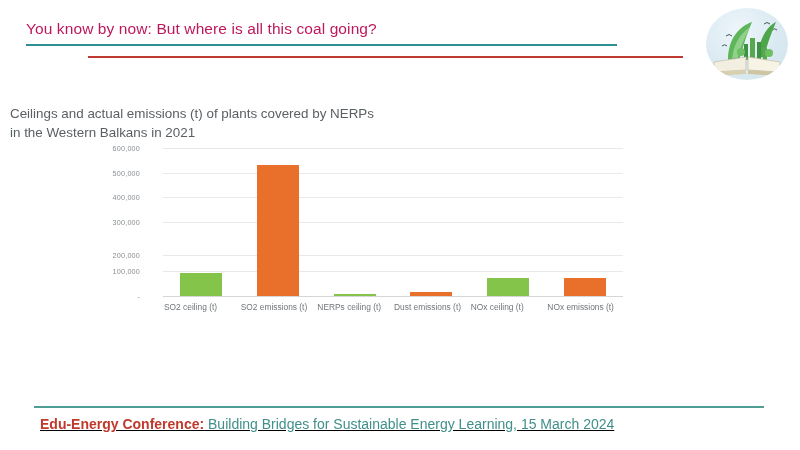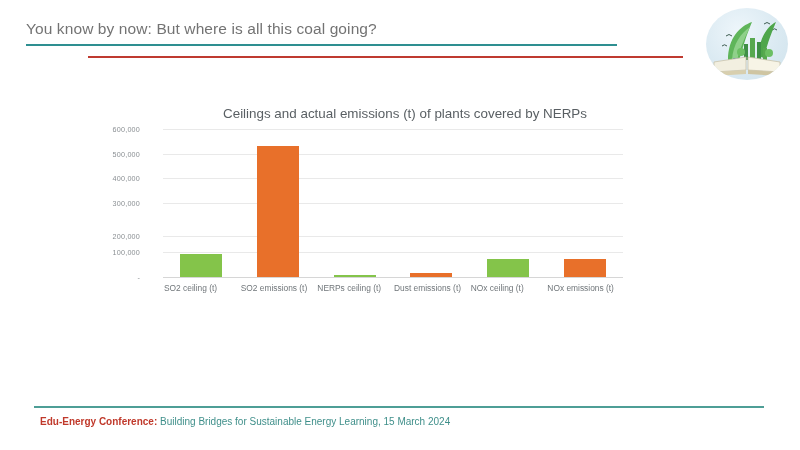--- a/index.html
+++ b/index.html
@@ -20,21 +20,21 @@
     position: absolute;
     left: 0; top: 0;
     width: 800px;
     height: 80px;
   }
   .slide-title {
     position: absolute;
     left: 26px;
     top: 20px;
     font-size: 15.5px;
-    color: #737373;
+    color: #be185d;
     letter-spacing: 0.1px;
     white-space: nowrap;
   }
   .rule-teal {
     position: absolute;
     left: 26px;
     top: 44px;
     width: 591px;
     height: 2px;
     background: #2e8f91;
@@ -62,21 +62,20 @@
 
   
   .chart-block {
     position: absolute;
     left: 0;
     top: 104px;
     width: 800px;
     height: 255px;
   }
   .chart-title {
-    text-align: center;
     font-size: 13.4px;
     line-height: 19px;
     color: #595f63;
     padding-left: 10px;
     margin-bottom: 6px;
   }
   .plot-wrap {
     position: relative;
     margin-left: 163px;
     width: 460px;
@@ -145,22 +144,23 @@
     left: 34px;
     top: 406px;
     width: 730px;
     height: 2px;
     background: #4e9e96;
   }
   .footer-text {
     position: absolute;
     left: 40px;
     top: 416px;
-    font-size: 10px;
+    font-size: 14px;
     white-space: nowrap;
+    text-decoration: underline;
   }
   .footer-strong {
     color: #c0392b;
     font-weight: bold;
   }
   .footer-rest {
     color: #3f8f8a;
   }
 </style>
 </head>
@@ -198,20 +198,21 @@
       <path d="M8 64 L40 62 L40 66 L8 68 Z" fill="#d8cfae"></path>
       <path d="M74 64 L42 62 L42 66 L74 68 Z" fill="#cfc5a2"></path>
     </svg>
   </div>
 </div>
 
 <div class="chart-block">
 
   <div class="chart-title">
     <div>Ceilings and actual emissions (t) of plants covered by NERPs</div>
+    <div>in the Western Balkans in 2021</div>
   </div>
 
   <div class="plot-wrap">
     <div id="grid-layer">
         <div class="gridline" style="top: 0px;">
           <div class="ytick">600,000</div>
         </div>
         <div class="gridline" style="top: 24.6667px;">
           <div class="ytick">500,000</div>
         </div>

